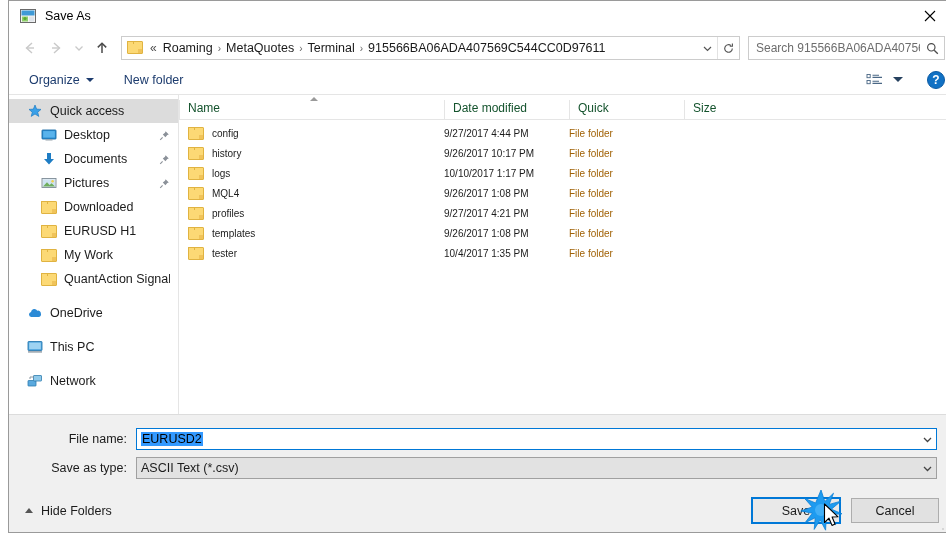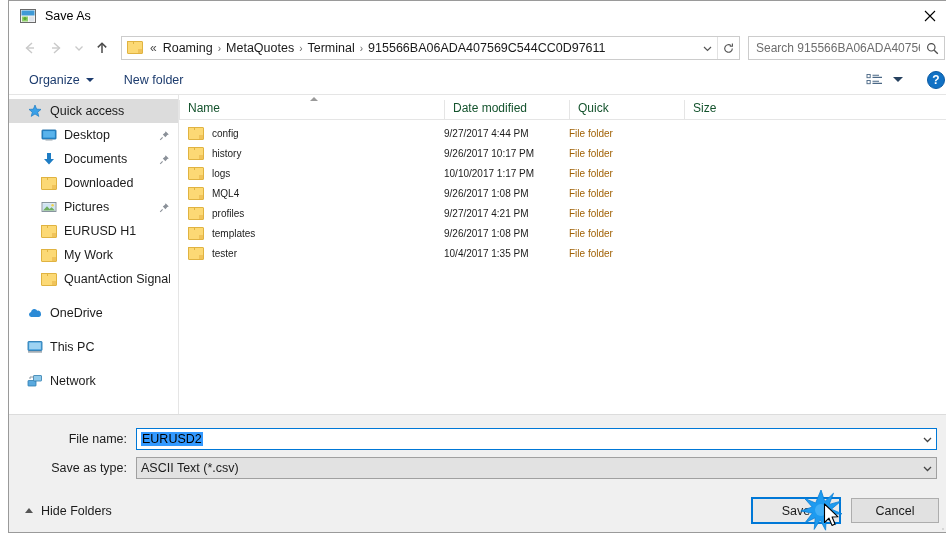--- a/index.html
+++ b/index.html
@@ -578,45 +578,45 @@
         <span class="pin">
           <svg width="11" height="11" viewBox="0 0 11 11">
             <path d="M6.6 1.2 L9.8 4.4 L8.3 5 L6.4 7.2 L3.8 4.6 L6 2.7 Z" fill="#8b9199"></path>
             <path d="M3.6 7.4 L1.2 9.8" stroke="#8b9199" stroke-width="1.1"></path>
           </svg>
         </span>
       </div>
 
       <div class="nav-item ind-1">
         <span class="ico">
+          <svg width="16" height="16" viewBox="0 0 16 16">
+            <rect x="1" y="3.5" width="14" height="9" fill="#e8eef3" stroke="#7d8b96" stroke-width="0.9"></rect>
+            <rect x="2" y="4.5" width="12" height="7" fill="#cfe3f2"></rect>
+            <path d="M2 11.5 L6 7.2 L8.6 10 L10.6 8.2 L14 11.5 Z" fill="#6fae5e"></path>
+            <circle cx="11.6" cy="6.3" r="1.2" fill="#f2d24a"></circle>
+          </svg>
+        </span>
+        <span class="lbl">Pictures</span>
+        <span class="pin">
+          <svg width="11" height="11" viewBox="0 0 11 11">
+            <path d="M6.6 1.2 L9.8 4.4 L8.3 5 L6.4 7.2 L3.8 4.6 L6 2.7 Z" fill="#8b9199"></path>
+            <path d="M3.6 7.4 L1.2 9.8" stroke="#8b9199" stroke-width="1.1"></path>
+          </svg>
+        </span>
+      </div>
+
+      <div class="nav-item ind-1">
+        <span class="ico">
           <span class="folder" style="display:block;margin-top:2px;">
               <span class="back"></span>
               <span class="flap"></span>
               <span class="fold"></span>
             </span>
         </span>
         <span class="lbl">Downloaded</span>
-      </div>
-
-      <div class="nav-item ind-1">
-        <span class="ico">
-          <svg width="16" height="16" viewBox="0 0 16 16">
-            <rect x="1" y="3.5" width="14" height="9" fill="#e8eef3" stroke="#7d8b96" stroke-width="0.9"></rect>
-            <rect x="2" y="4.5" width="12" height="7" fill="#cfe3f2"></rect>
-            <path d="M2 11.5 L6 7.2 L8.6 10 L10.6 8.2 L14 11.5 Z" fill="#6fae5e"></path>
-            <circle cx="11.6" cy="6.3" r="1.2" fill="#f2d24a"></circle>
-          </svg>
-        </span>
-        <span class="lbl">Pictures</span>
-        <span class="pin">
-          <svg width="11" height="11" viewBox="0 0 11 11">
-            <path d="M6.6 1.2 L9.8 4.4 L8.3 5 L6.4 7.2 L3.8 4.6 L6 2.7 Z" fill="#8b9199"></path>
-            <path d="M3.6 7.4 L1.2 9.8" stroke="#8b9199" stroke-width="1.1"></path>
-          </svg>
-        </span>
       </div>
 
       <div class="nav-item ind-1">
         <span class="ico">
           <span class="folder" style="display:block;margin-top:2px;">
               <span class="back"></span>
               <span class="flap"></span>
               <span class="fold"></span>
             </span>
         </span>

